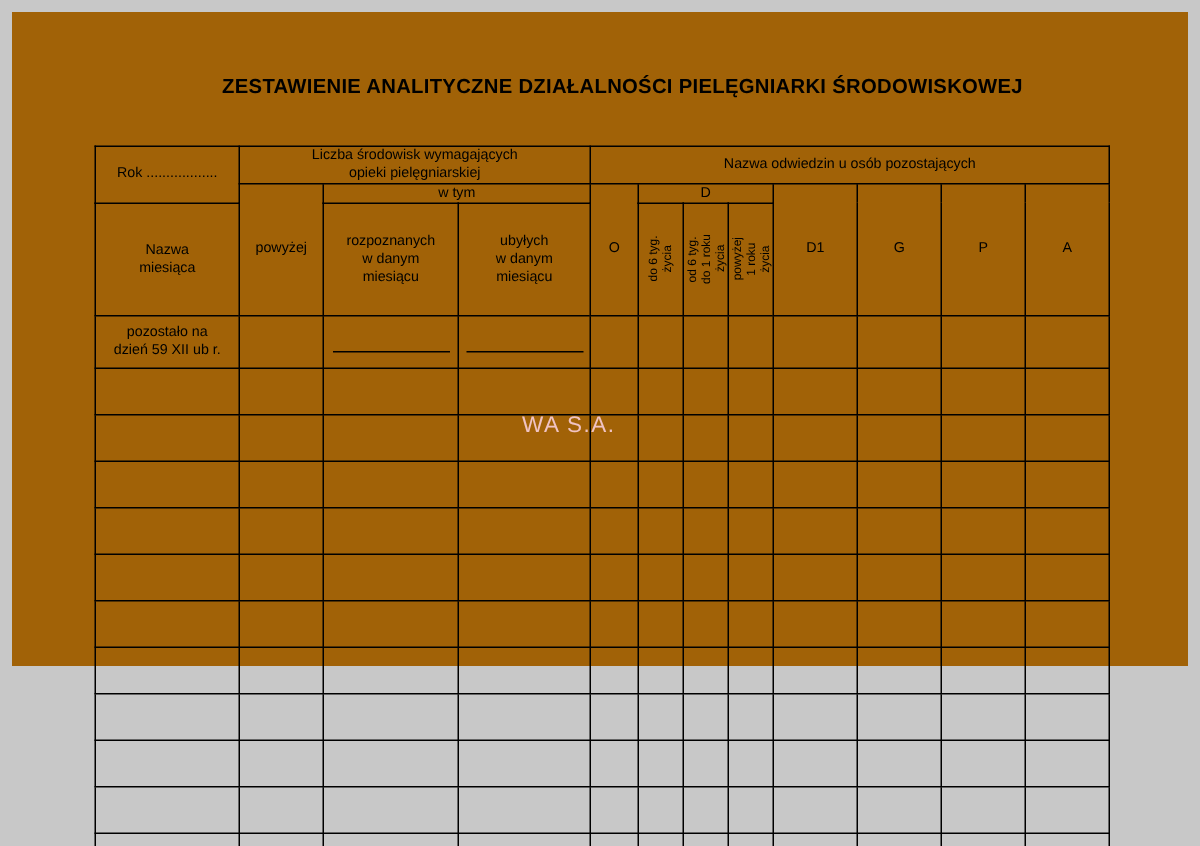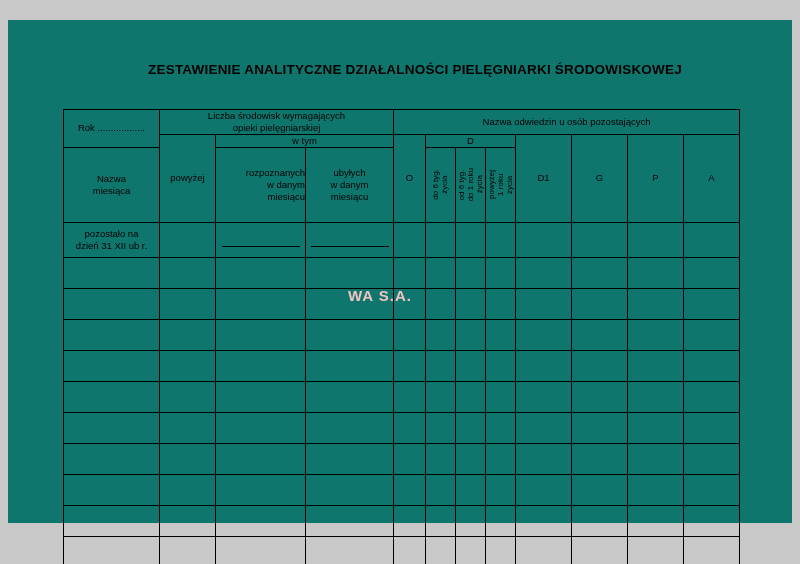--- a/index.html
+++ b/index.html
@@ -9,24 +9,24 @@
   }
   body {
     width: 800px;
     height: 564px;
     overflow: hidden;
     font-family: "Liberation Sans", sans-serif;
   }
   #page {
     position: absolute;
     left: 8px;
-    top: 20px;
+    top: 8px;
     width: 784px;
-    height: 503px;
-    background: #0f766e;
+    height: 436px;
+    background: #a16207;
   }
   #title {
     position: absolute;
     left: 0;
     top: 42px;
     width: 784px;
     text-align: center;
     font-size: 13.5px;
     font-weight: bold;
     letter-spacing: 0.2px;
@@ -89,21 +89,21 @@
     border-bottom: 1px solid #000;
     margin: 14px auto 0 auto;
     height: 0;
   }
   .big-letter { font-size: 11px; }
   #watermark {
     position: absolute;
     left: 340px;
     top: 267px;
     font-size: 15px;
-    font-weight: bold;
+    font-weight: normal;
     color: #f0c3c3;
     letter-spacing: 1px;
     pointer-events: none;
   }
 </style>
 </head>
 <body>
 
 <div id="page">
 
@@ -137,21 +137,21 @@
         <td rowspan="3" class="big-letter">O</td>
         <td colspan="3" class="hdr-pad big-letter">D</td>
         <td rowspan="3" class="big-letter">D1</td>
         <td rowspan="3" class="big-letter">G</td>
         <td rowspan="3" class="big-letter">P</td>
         <td rowspan="3" class="big-letter">A</td>
       </tr>
       <tr>
         <td rowspan="2" class="hdr-pad" style="white-space:pre-line;">Nazwa
 miesiąca</td>
-        <td rowspan="2" class="hdr-pad" style="white-space:pre-line;text-align:right;">rozpoznanych
+        <td rowspan="2" class="hdr-pad" style="white-space:pre-line;">rozpoznanych
 w danym
 miesiącu</td>
         <td rowspan="2" class="hdr-pad" style="white-space:pre-line;">ubyłych
 w danym
 miesiącu</td>
         <td rowspan="2">
           <div class="vert-wrap">
               <span class="vert" style="white-space:pre-line;">do 6 tyg.
 życia</span>
             </div>
@@ -168,21 +168,21 @@
               <span class="vert" style="white-space:pre-line;">powyżej
 1 roku
 życia</span>
             </div>
         </td>
       </tr>
       <tr></tr>
 
       <tr class="first-data-row">
         <td class="name-cell" style="white-space:pre-line;">pozostało na
-dzień 31 XII ub r.</td>
+dzień 59 XII ub r.</td>
         <td></td>
         <td>
             <span class="ruleline"></span>
           </td>
         <td>
             <span class="ruleline"></span>
           </td>
         <td></td>
         <td></td>
         <td></td>

